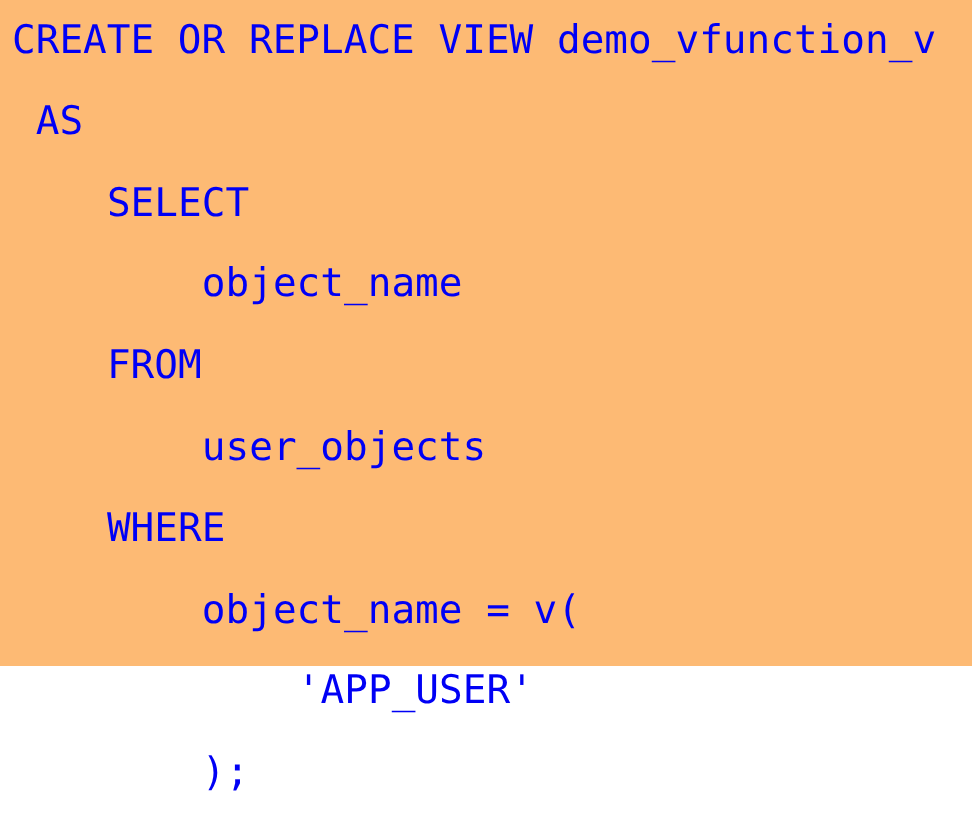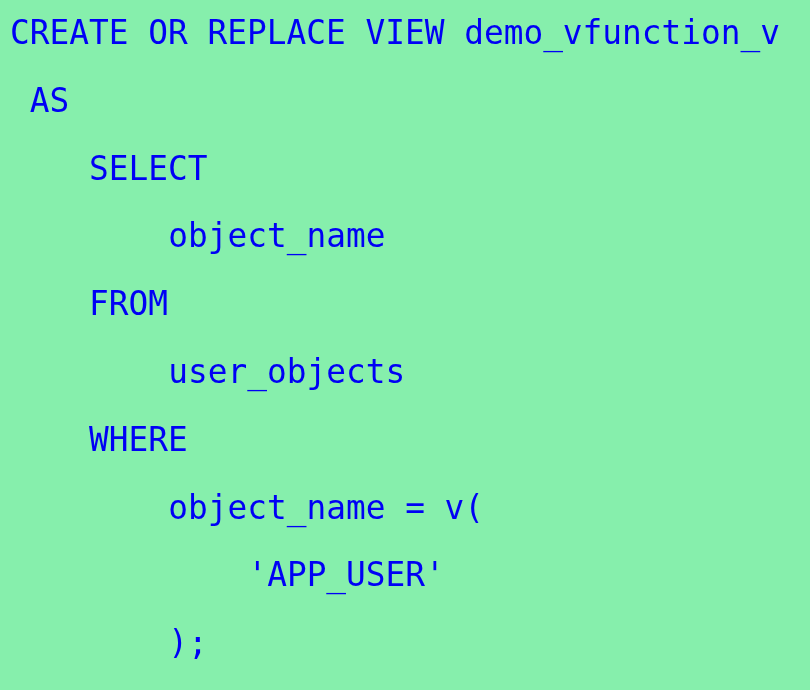--- a/index.html
+++ b/index.html
@@ -10,22 +10,22 @@
   }
   body {
     width: 810px;
     height: 690px;
     overflow: hidden;
     font-family: "DejaVu Sans Mono", "Liberation Mono", monospace;
   }
   #code-block {
     position: relative;
     width: 810px;
-    height: 690px;
-    background: #86efac;
+    height: 555px;
+    background: #fdba74;
     box-sizing: border-box;
     padding: 0;
   }
   .code-line {
     position: absolute;
     left: 0;
     width: 810px;
     height: 67.8px;
     line-height: 67.8px;
     font-family: "DejaVu Sans Mono", "Liberation Mono", monospace;

